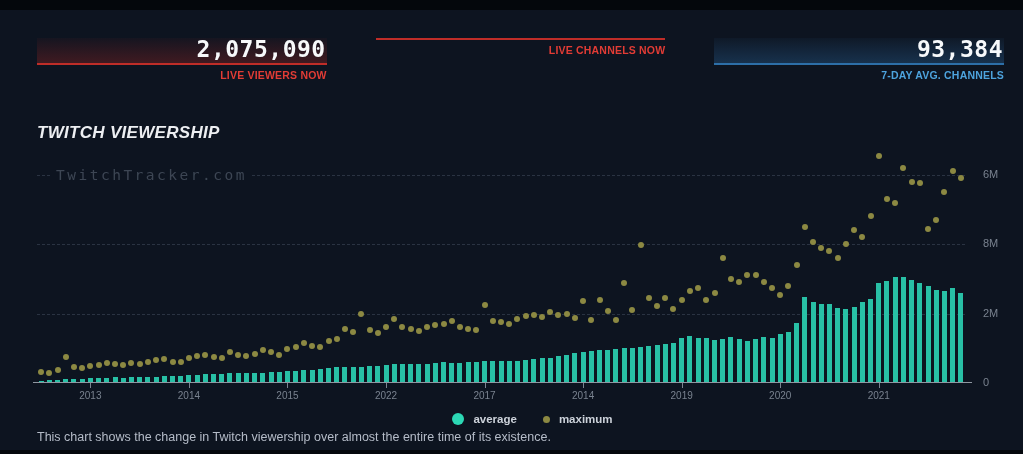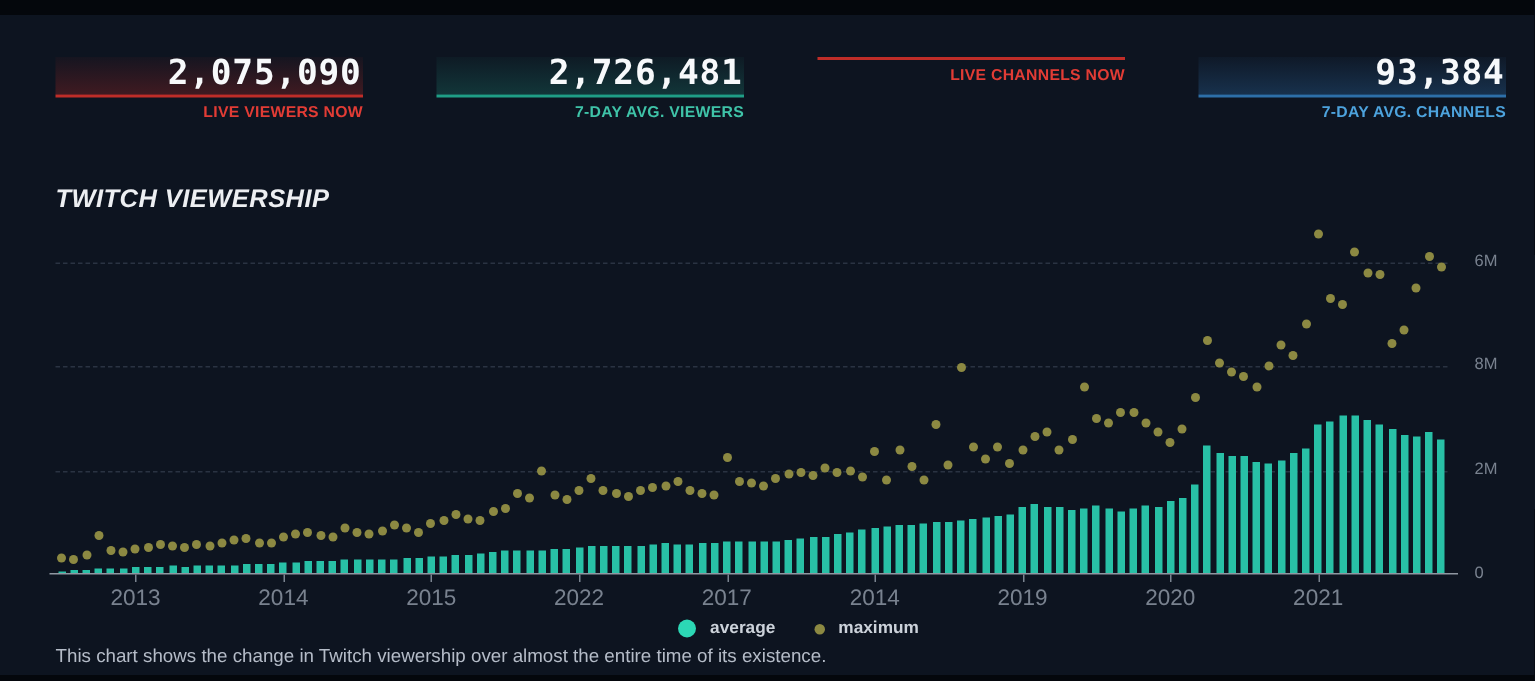--- a/index.html
+++ b/index.html
@@ -20,21 +20,21 @@
 
   
   .chart-title{position:absolute;left:37px;top:123px;font-size:17px;font-style:italic;
                font-weight:600;color:#edeff2;letter-spacing:.3px;}
   .plot{position:absolute;left:37px;top:150px;width:928px;height:233px;}
   .gridline{position:absolute;left:0;right:0;height:0;border-top:1px dashed #2a3342;}
   .axis-line{position:absolute;left:-4px;right:-7px;bottom:0;height:1px;background:#8f97a1;}
   .bar{position:absolute;bottom:1px;width:5px;background:#28c0a6;}
   .dot{position:absolute;width:6px;height:6px;border-radius:50%;background:#8c8942;}
   .tick{position:absolute;top:233px;width:1px;height:5px;background:#7b8490;}
-  .year-label{position:absolute;top:240px;transform:translateX(-50%);font-size:15px;color:#79828f;}
+  .year-label{position:absolute;top:240px;transform:translateX(-50%);font-size:10px;color:#79828f;}
   .y-label{position:absolute;left:946px;width:40px;font-size:11px;color:#79828f;}
   .watermark{position:absolute;left:14px;top:17px;z-index:2;background:#0d1420;padding:0 5px;
              font-family:"DejaVu Sans Mono","Liberation Mono",monospace;font-size:14.5px;
              letter-spacing:2.5px;color:#3d4654;}
 
   
   .legend{position:absolute;left:0;right:0;top:411px;height:16px;display:flex;
           justify-content:center;align-items:center;gap:26px;padding-left:42px;}
   .legend-item{display:flex;align-items:center;gap:9px;}
   .legend-swatch{border-radius:50%;}
@@ -49,42 +49,36 @@
 
   <div class="stats-row">
     <div class="stat">
       <div class="stat-grad" style="background: linear-gradient(rgba(180, 40, 35, 0.05) 0%, rgba(180, 40, 35, 0.3) 100%);">
         <span class="stat-value">2,075,090</span>
       </div>
       <div class="stat-line" style="background: rgb(191, 45, 40);"></div>
       <div class="stat-label" style="color: rgb(226, 60, 53);">LIVE VIEWERS NOW</div>
     </div>
     <div class="stat">
-      <div class="stat-grad" style="background: linear-gradient(rgba(32, 150, 128, 0.05) 0%, rgba(32, 150, 128, 0.26) 100%);">
-        <span class="stat-value">2,726,481</span>
-      </div>
-      <div class="stat-line" style="background: rgb(31, 158, 134);"></div>
-      <div class="stat-label" style="color: rgb(63, 195, 168);">7-DAY AVG. VIEWERS</div>
-    </div>
-    <div class="stat">
       <div class="stat-line" style="background: rgb(191, 45, 40);"></div>
       <div class="stat-label" style="color: rgb(226, 60, 53);">LIVE CHANNELS NOW</div>
     </div>
     <div class="stat">
       <div class="stat-grad" style="background: linear-gradient(rgba(45, 110, 170, 0.06) 0%, rgba(45, 110, 170, 0.32) 100%);">
         <span class="stat-value">93,384</span>
       </div>
       <div class="stat-line" style="background: rgb(45, 111, 168);"></div>
       <div class="stat-label" style="color: rgb(77, 163, 221);">7-DAY AVG. CHANNELS</div>
     </div>
   </div>
 
   <div class="chart-title">TWITCH VIEWERSHIP</div>
 
   <div class="plot">
+    <span class="watermark">TwitchTracker.com</span>
     <div class="axis-line"></div>
   <div class="gridline" style="top: 163.6px;"></div>
       <div class="gridline" style="top: 94.2px;"></div>
       <div class="gridline" style="top: 24.8px;"></div>
       <div class="bar" style="left: 1.60619px; height: 1.388px; background: rgb(40, 192, 166);"></div>
       <div class="bar" style="left: 9.81858px; height: 1.735px; background: rgb(40, 192, 166);"></div>
       <div class="bar" style="left: 18.031px; height: 2.082px; background: rgb(40, 192, 166);"></div>
       <div class="bar" style="left: 26.2434px; height: 2.776px; background: rgb(40, 192, 166);"></div>
       <div class="bar" style="left: 34.4558px; height: 3.123px; background: rgb(40, 192, 166);"></div>
       <div class="bar" style="left: 42.6681px; height: 3.123px; background: rgb(40, 192, 166);"></div>

